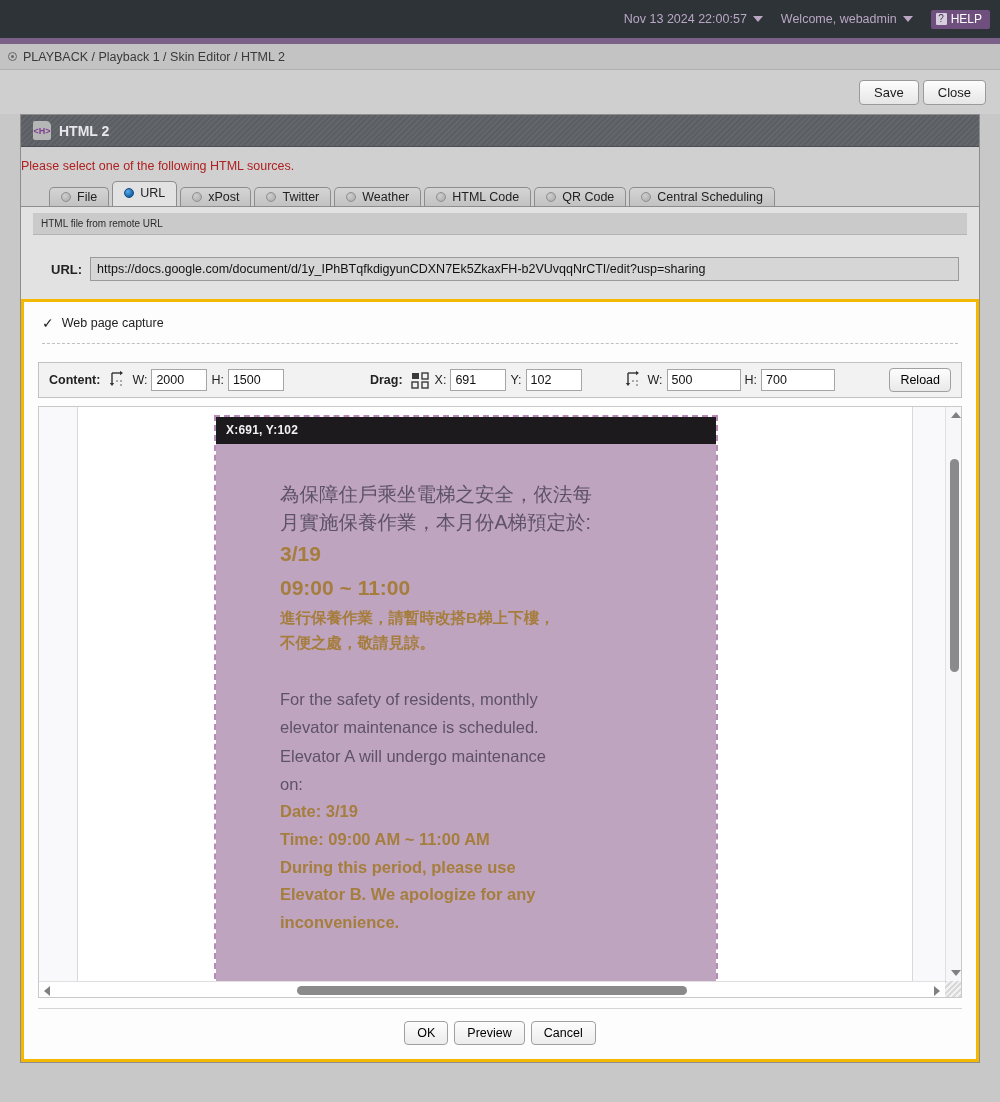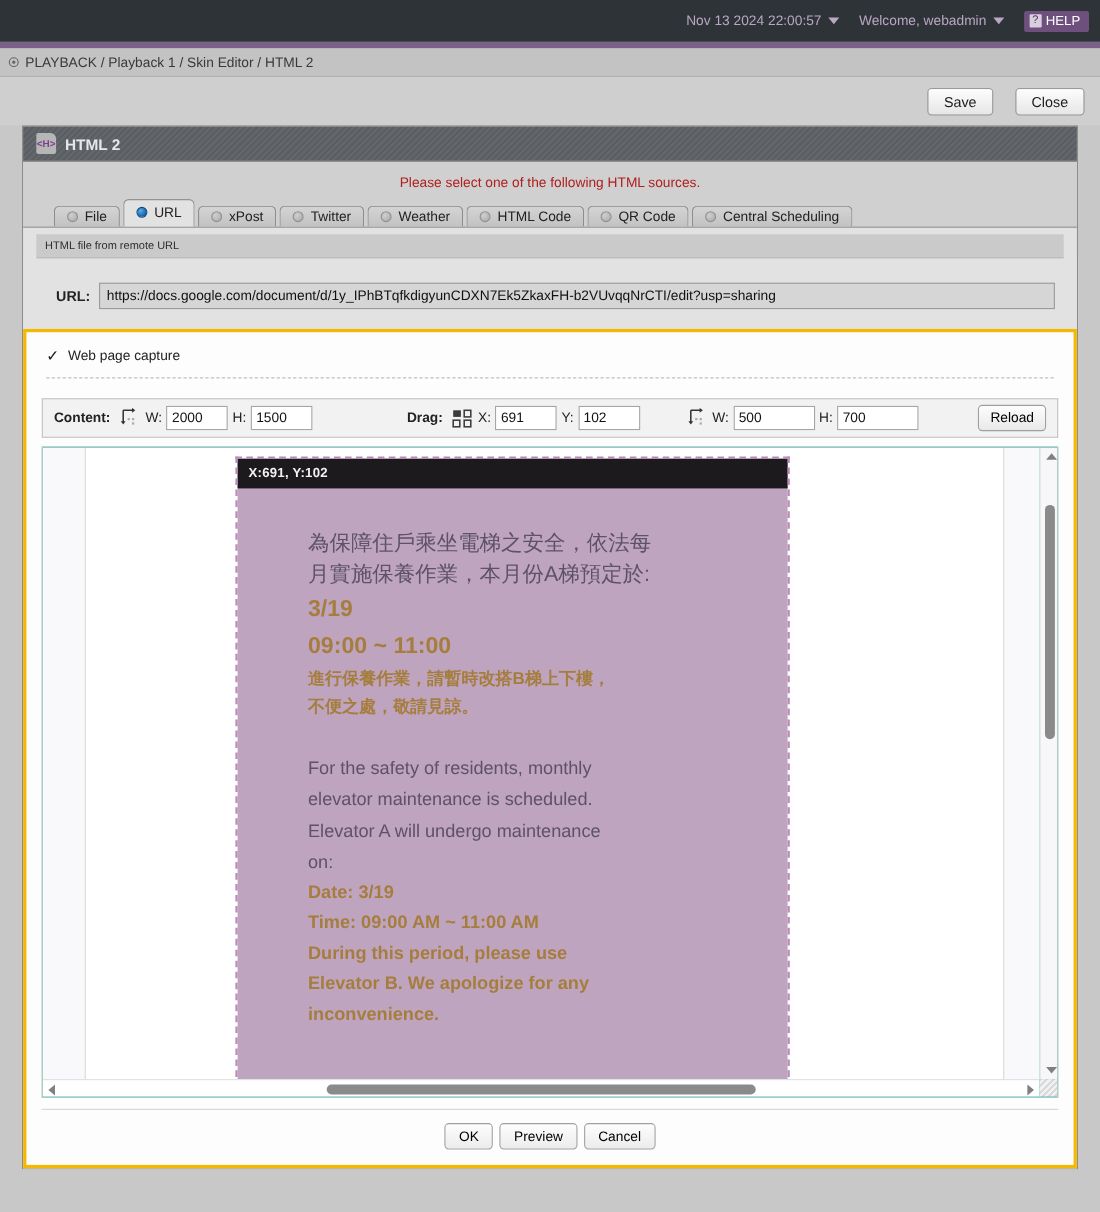--- a/index.html
+++ b/index.html
@@ -90,21 +90,21 @@
   }
 
   
   .action-row {
     height: 44px;
     background: #cfcfcf;
     display: flex;
     align-items: center;
     justify-content: flex-end;
     padding-right: 14px;
-    gap: 20px;
+    gap: 4px;
   }
   .btn {
     background: linear-gradient(#fdfdfd, #e6e6e6);
     border: 1px solid #9a9a9a;
     border-radius: 4px;
     padding: 4px 14px;
     font-size: 13px;
     color: #1b1b1b;
     cursor: pointer;
     font-family: "Liberation Sans", sans-serif;
@@ -134,21 +134,21 @@
     font-weight: bold;
     display: flex; align-items: center; justify-content: center;
     font-family: "Liberation Sans", sans-serif;
   }
   .panel-title-text {
     color: #e8e8ec;
     font-weight: bold;
     font-size: 14px;
   }
   .panel-notice {
-    text-align: center;
+    text-align: left;
     color: #b02020;
     font-size: 12.5px;
     padding: 12px 0 9px;
     background: #d0d0d0;
   }
 
   
   .tabs {
     display: flex;
     align-items: flex-end;

